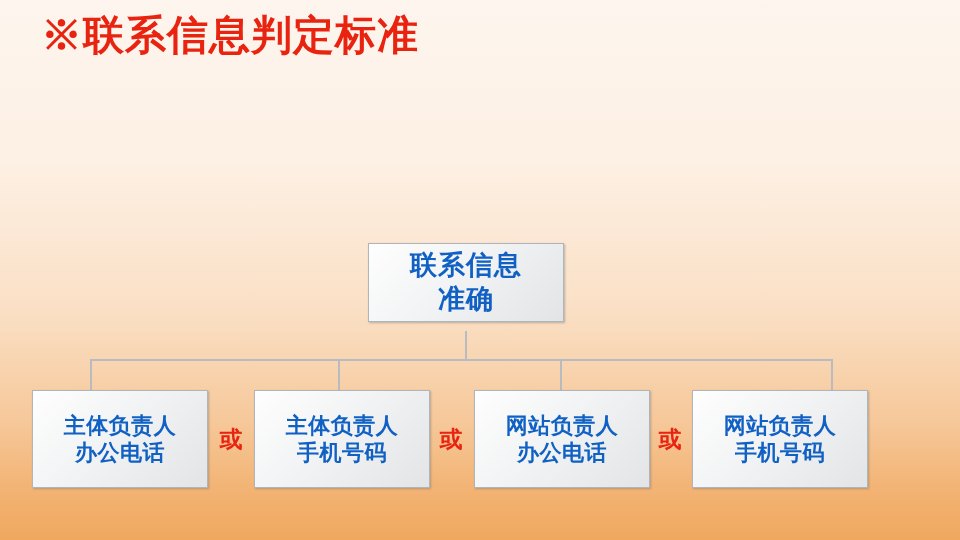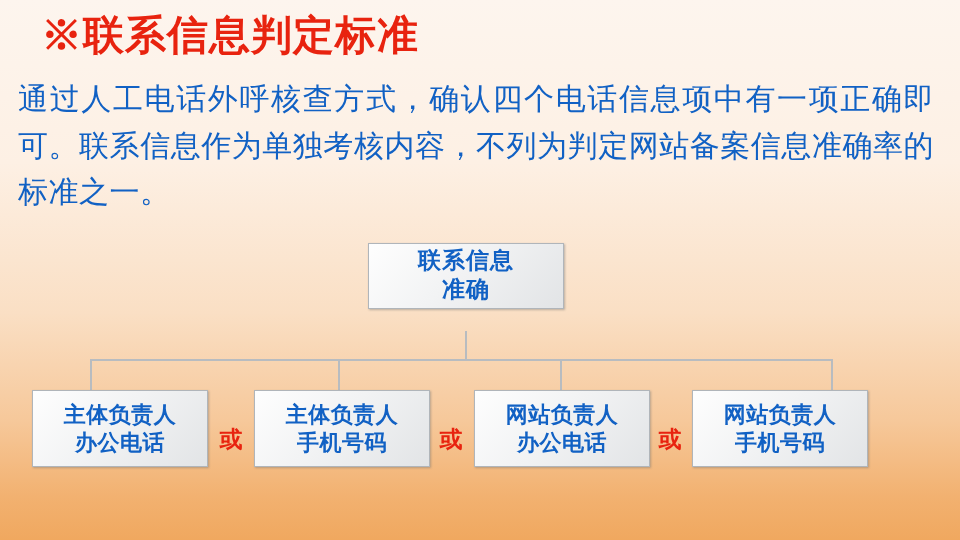--- a/index.html
+++ b/index.html
@@ -70,28 +70,28 @@
     justify-content: center;
     text-align: center;
     box-shadow: 1px 1px 2px rgba(110,110,110,0.45);
     line-height: 1.25;
   }
 
   #node-top {
     left: 368px;
     top: 7px;
     width: 196px;
-    height: 66px;
-    font-size: 23px;
+    height: 79px;
+    font-size: 27px;
     letter-spacing: 1px;
   }
 
   .leaf {
     top: 154px;
-    height: 77px;
+    height: 98px;
     font-size: 22px;
     letter-spacing: 0.5px;
   }
   #leaf-0 { left: 32px;  width: 176px; }
   #leaf-1 { left: 254px; width: 176px; }
   #leaf-2 { left: 474px; width: 176px; }
   #leaf-3 { left: 692px; width: 176px; }
 
   
   .conn {
@@ -132,21 +132,20 @@
 
   .line2 { display: block; }
 </style>
 </head>
 <body>
 
 <div id="slide">
 
   <div id="title">※联系信息判定标准</div>
 
-  <div id="body-text">通过人工电话外呼核查方式，确认四个电话信息项中有一项正确即可。联系信息作为单独考核内容，不列为判定网站备案信息准确率的标准之一。</div>
 
   <div id="diagram">
 
     <div class="conn" id="conn-stem"></div>
     <div class="conn" id="conn-bus"></div>
     <div class="drop" id="drop-0"></div>
     <div class="drop" id="drop-1"></div>
     <div class="drop" id="drop-2"></div>
     <div class="drop" id="drop-3"></div>
 

